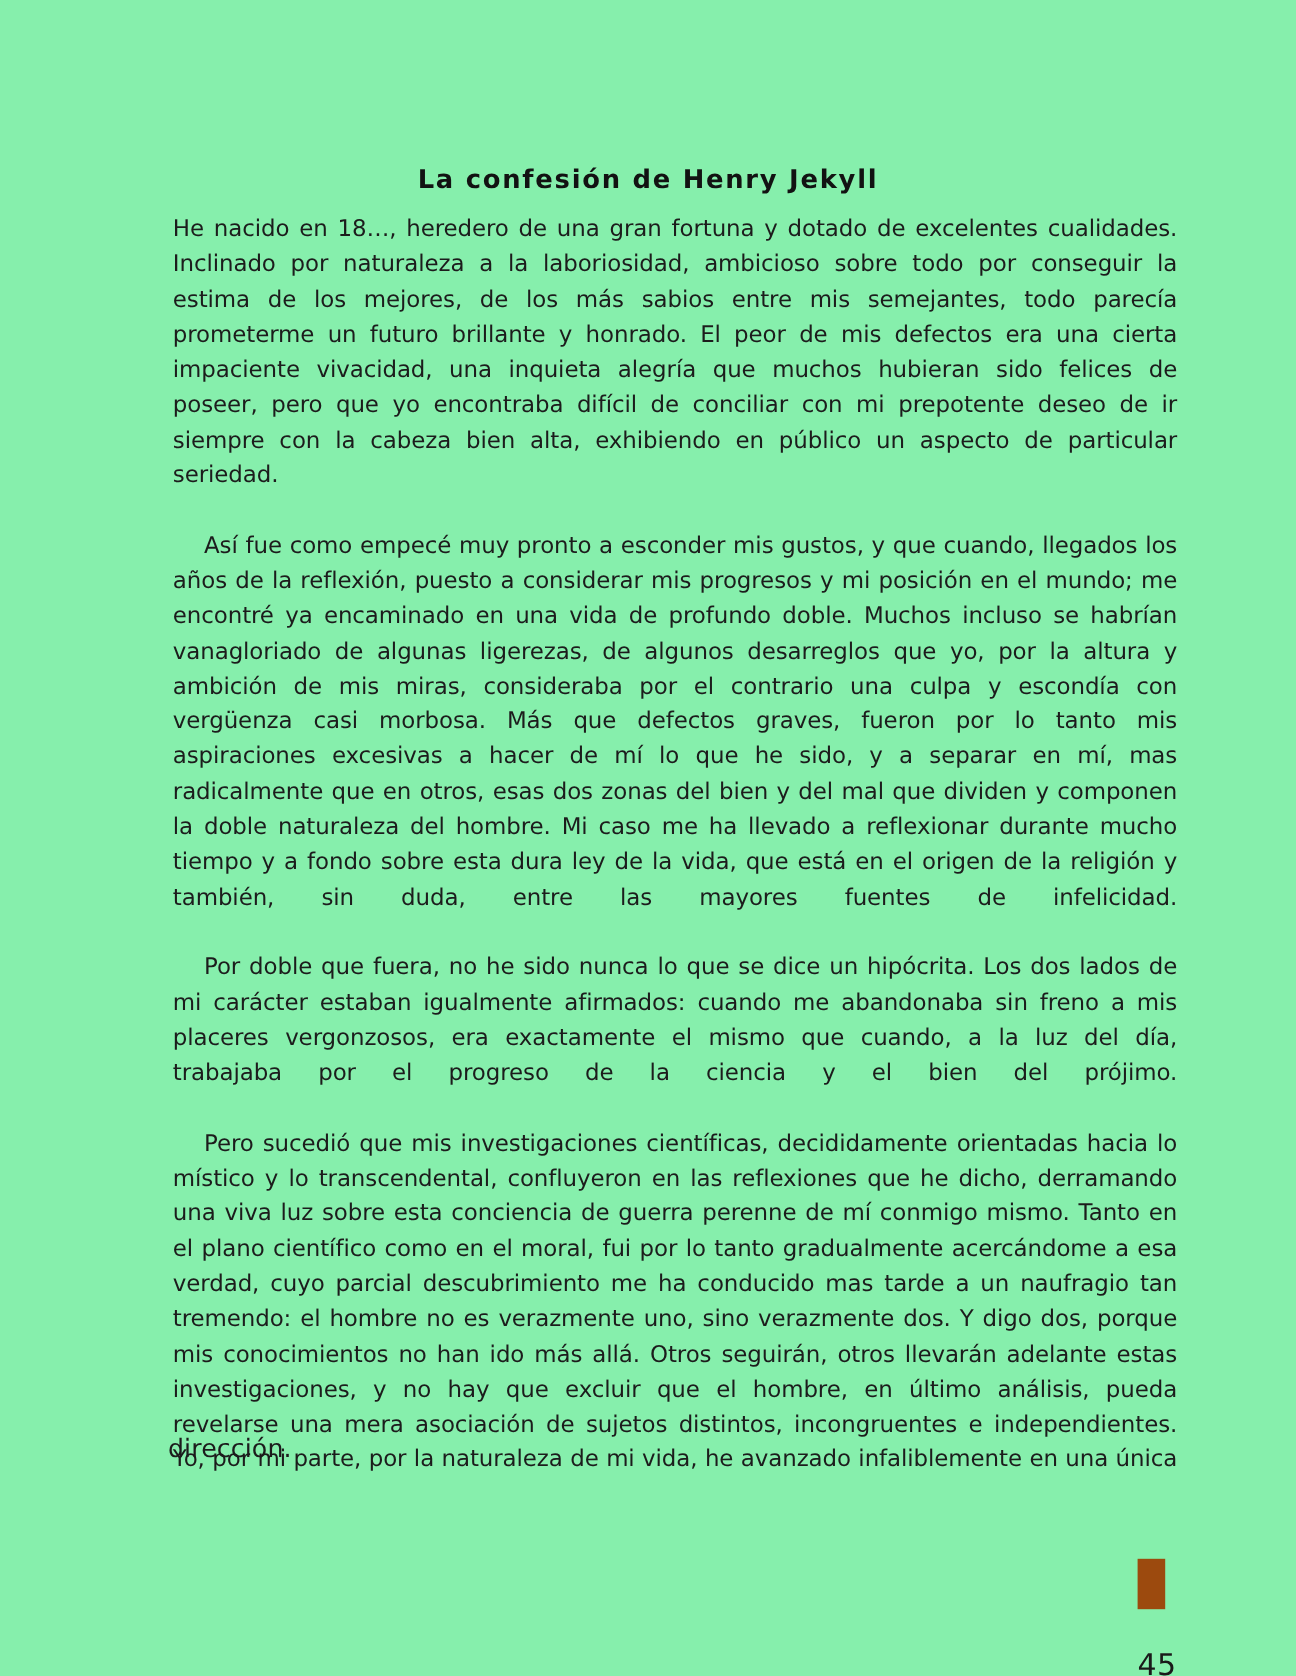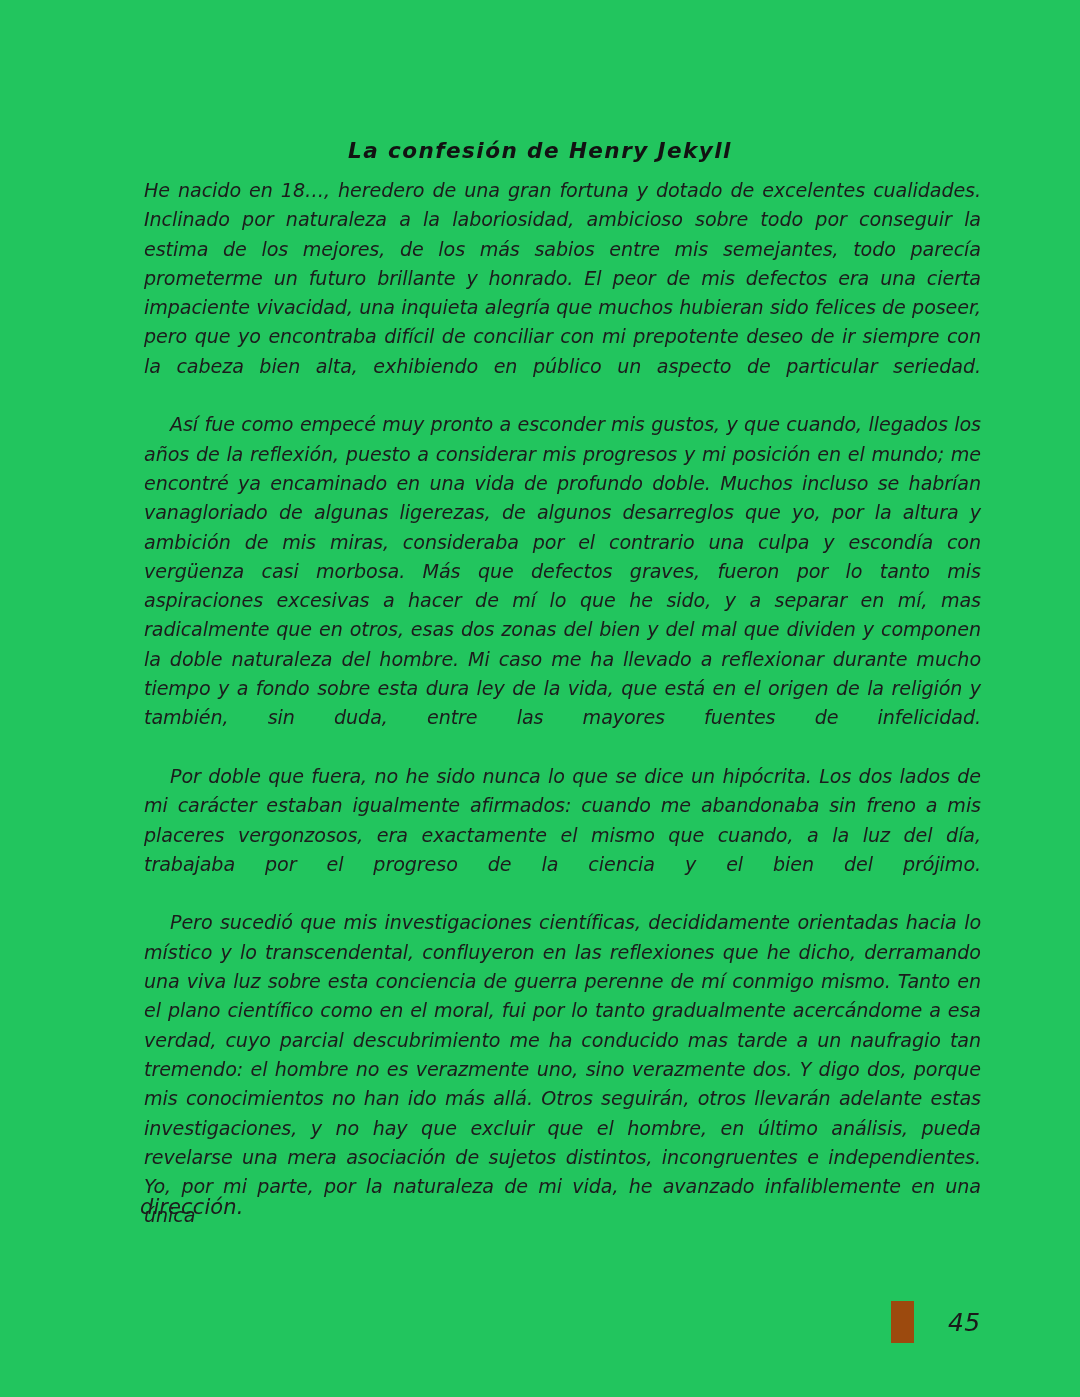--- a/index.html
+++ b/index.html
@@ -96,22 +96,22 @@
     left: 0;
     bottom: 52px;
     width: 1080px;
     height: 46px;
   }
   .footer-inner {
     position: absolute;
     right: 98px;
     bottom: 0;
     display: flex;
-    flex-direction: row;
-    align-items: center;
+    flex-direction: column;
+    align-items: flex-start;
     gap: 34px;
     height: 46px;
   }
   .footer-marker {
     width: 23px;
     height: 42px;
     background: #9c4a0e;
     display: block;
     flex: 0 0 auto;
   }
@@ -122,21 +122,21 @@
     color: #1a1a1a;
     line-height: 1;
     letter-spacing: 0.3px;
     min-width: 34px;
     text-align: left;
   }
 </style>
 </head>
 <body>
 
-<div class="page" style="background: #22c55e; font-style: italic;">
+<div class="page" style="background: #86efac;">
 
   <h1 class="doc-title">La confesión de Henry Jekyll</h1>
 
   <div class="body-column">
 
     <p class="para">He nacido en 18…, heredero de una gran fortuna y dotado de excelentes cualidades. Inclinado por naturaleza a la laboriosidad, ambicioso sobre todo por conseguir la estima de los mejores, de los más sabios entre mis semejantes, todo parecía prometerme un futuro brillante y honrado. El peor de mis defectos era una cierta impaciente vivacidad, una inquieta alegría que muchos hubieran sido felices de poseer, pero que yo encontraba difícil de conciliar con mi prepotente deseo de ir siempre con la cabeza bien alta, exhibiendo en público un aspecto de particular seriedad.</p>
 
     <p class="para indent">Así fue como empecé muy pronto a esconder mis gustos, y que cuando, llegados los años de la reflexión, puesto a considerar mis progresos y mi posición en el mundo; me encontré ya encaminado en una vida de profundo doble. Muchos incluso se habrían vanagloriado de algunas ligerezas, de algunos desarreglos que yo, por la altura y ambición de mis miras, consideraba por el contrario una culpa y escondía con vergüenza casi morbosa. Más que defectos graves, fueron por lo tanto mis aspiraciones excesivas a hacer de mí lo que he sido, y a separar en mí, mas radicalmente que en otros, esas dos zonas del bien y del mal que dividen y componen la doble naturaleza del hombre. Mi caso me ha llevado a reflexionar durante mucho tiempo y a fondo sobre esta dura ley de la vida, que está en el origen de la religión y también, sin duda, entre las mayores fuentes de infelicidad.</p>
 
     <p class="para indent">Por doble que fuera, no he sido nunca lo que se dice un hipócrita. Los dos lados de mi carácter estaban igualmente afirmados: cuando me abandonaba sin freno a mis placeres vergonzosos, era exactamente el mismo que cuando, a la luz del día, trabajaba por el progreso de la ciencia y el bien del prójimo.</p>

